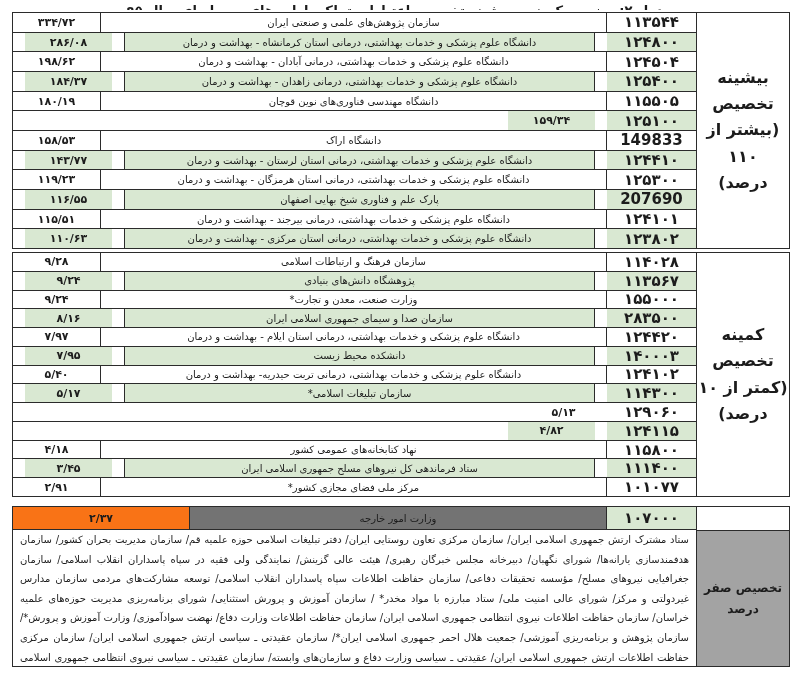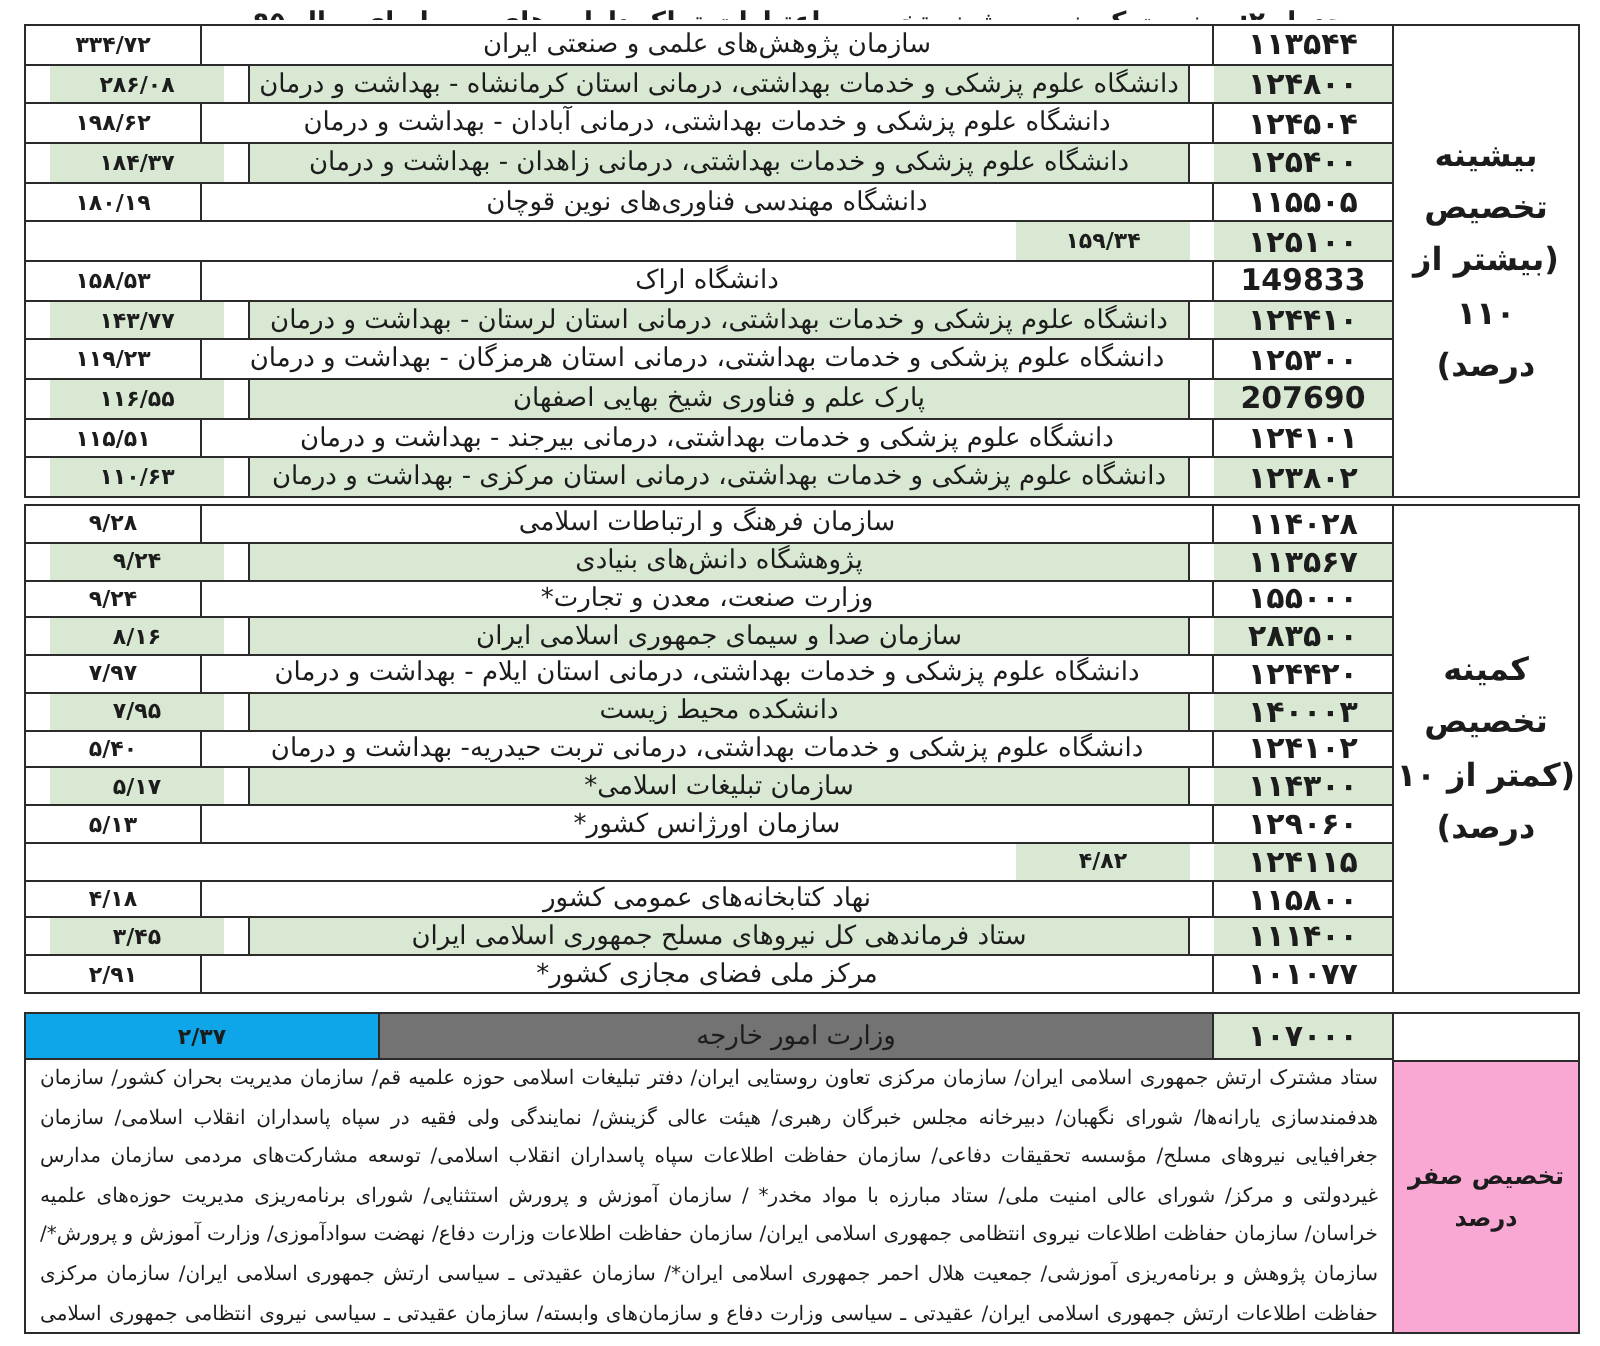--- a/index.html
+++ b/index.html
@@ -40,30 +40,30 @@
   .rows{flex:1 1 auto;display:flex;flex-direction:column;min-width:0;}
   .row{flex:1 1 auto;display:flex;flex-direction:row;min-height:0;}
   .row + .row{border-top:1px solid #2b2b2b;}
   .cell{
     display:flex;align-items:center;justify-content:center;
     box-sizing:border-box;overflow:hidden;white-space:nowrap;
     background:#fff;
   }
   .code-cell{flex:0 0 89px;font-weight:bold;font-size:15px;}
   .name-cell{flex:1 1 auto;border-left:1px solid #2b2b2b;border-right:1px solid #2b2b2b;
-             font-size:13px;padding:0 8px;min-width:0;}
+             font-size:10px;padding:0 8px;min-width:0;}
   .percent-cell{flex:0 0 87px;font-weight:bold;font-size:11px;}
   .row.green .cell{background:#d9e8d2;margin-left:12px;}
 
   
   #block3 .group-col{width:93px;flex:0 0 93px;display:flex;flex-direction:column;
       border-left:1px solid #2b2b2b;box-sizing:border-box;}
   #block3 .group-spacer{height:23px;flex:0 0 23px;border-bottom:1px solid #2b2b2b;background:#fff;}
   #block3 .group-label{flex:1 1 auto;display:flex;flex-direction:column;align-items:center;justify-content:center;
-      font-weight:bold;font-size:12px;line-height:1.7;text-align:center;background:#f9a8d4;}
+      font-weight:bold;font-size:12px;line-height:1.7;text-align:center;background:#a3a3a3;}
   #block3 .content-col{flex:1 1 auto;display:flex;flex-direction:column;min-width:0;}
   #block3 .b3-row{height:23px;flex:0 0 23px;display:flex;border-bottom:1px solid #2b2b2b;box-sizing:border-box;}
   #block3 .b3-row .percent-cell{flex:0 0 176px;}
   .paragraph{
     flex:1 1 auto;overflow:hidden;
     font-size:10px;line-height:19.6px;
     padding:0 7px;white-space:normal;
     text-align:justify;text-align-last:center;
     background:#fff;
   }
@@ -187,21 +187,20 @@
           <div class="cell name-cell">دانشگاه علوم پزشکی و خدمات بهداشتی، درمانی تربت حیدریه- بهداشت و درمان</div>
           <div class="cell percent-cell">۵/۴۰</div>
         </div>
         <div class="row green">
           <div class="cell code-cell">۱۱۴۳۰۰</div>
           <div class="cell name-cell">سازمان تبلیغات اسلامی*</div>
           <div class="cell percent-cell">۵/۱۷</div>
         </div>
         <div class="row">
           <div class="cell code-cell">۱۲۹۰۶۰</div>
-          <div class="cell name-cell">سازمان اورژانس کشور*</div>
           <div class="cell percent-cell">۵/۱۳</div>
         </div>
         <div class="row green">
           <div class="cell code-cell">۱۲۴۱۱۵</div>
           <div class="cell percent-cell">۴/۸۲</div>
         </div>
         <div class="row">
           <div class="cell code-cell">۱۱۵۸۰۰</div>
           <div class="cell name-cell">نهاد کتابخانه‌های عمومی کشور</div>
           <div class="cell percent-cell">۴/۱۸</div>
@@ -224,19 +223,19 @@
       <div class="group-spacer"></div>
       <div class="group-label" id="label3">
           <div>تخصیص صفر</div>
           <div>درصد</div>
         </div>
     </div>
     <div class="content-col">
       <div class="b3-row" id="rows3">
           <div class="cell code-cell green-cell" style="background: rgb(217, 232, 210);">۱۰۷۰۰۰</div>
           <div class="cell name-cell green-cell" style="background: #737373;">وزارت امور خارجه</div>
-          <div class="cell percent-cell green-cell" style="background: #0ea5e9;">۲/۳۷</div>
+          <div class="cell percent-cell green-cell" style="background: #f97316;">۲/۳۷</div>
         </div>
       <div class="paragraph">ستاد مشترک ارتش جمهوری اسلامی ایران/ سازمان مرکزی تعاون روستایی ایران/ دفتر تبلیغات اسلامی حوزه علمیه قم/ سازمان مدیریت بحران کشور/ سازمان هدفمندسازی یارانه‌ها/ شورای نگهبان/ دبیرخانه مجلس خبرگان رهبری/ هیئت عالی گزینش/ نمایندگی ولی فقیه در سپاه پاسداران انقلاب اسلامی/ سازمان جغرافیایی نیروهای مسلح/ مؤسسه تحقیقات دفاعی/ سازمان حفاظت اطلاعات سپاه پاسداران انقلاب اسلامی/ توسعه مشارکت‌های مردمی سازمان مدارس غیردولتی و مرکز/ شورای عالی امنیت ملی/ ستاد مبارزه با مواد مخدر* / سازمان آموزش و پرورش استثنایی/ شورای برنامه‌ریزی مدیریت حوزه‌های علمیه خراسان/ سازمان حفاظت اطلاعات نیروی انتظامی جمهوری اسلامی ایران/ سازمان حفاظت اطلاعات وزارت دفاع/ نهضت سوادآموزی/ وزارت آموزش و پرورش*/ سازمان پژوهش و برنامه‌ریزی آموزشی/ جمعیت هلال احمر جمهوری اسلامی ایران*/ سازمان عقیدتی ـ سیاسی ارتش جمهوری اسلامی ایران/ سازمان مرکزی حفاظت اطلاعات ارتش جمهوری اسلامی ایران/ عقیدتی ـ سیاسی وزارت دفاع و سازمان‌های وابسته/ سازمان عقیدتی ـ سیاسی نیروی انتظامی جمهوری اسلامی ایران/ شورای عالی حوزه‌های علمیه*</div>
     </div>
   </div>
 
 </div>
 
 </body></html>

